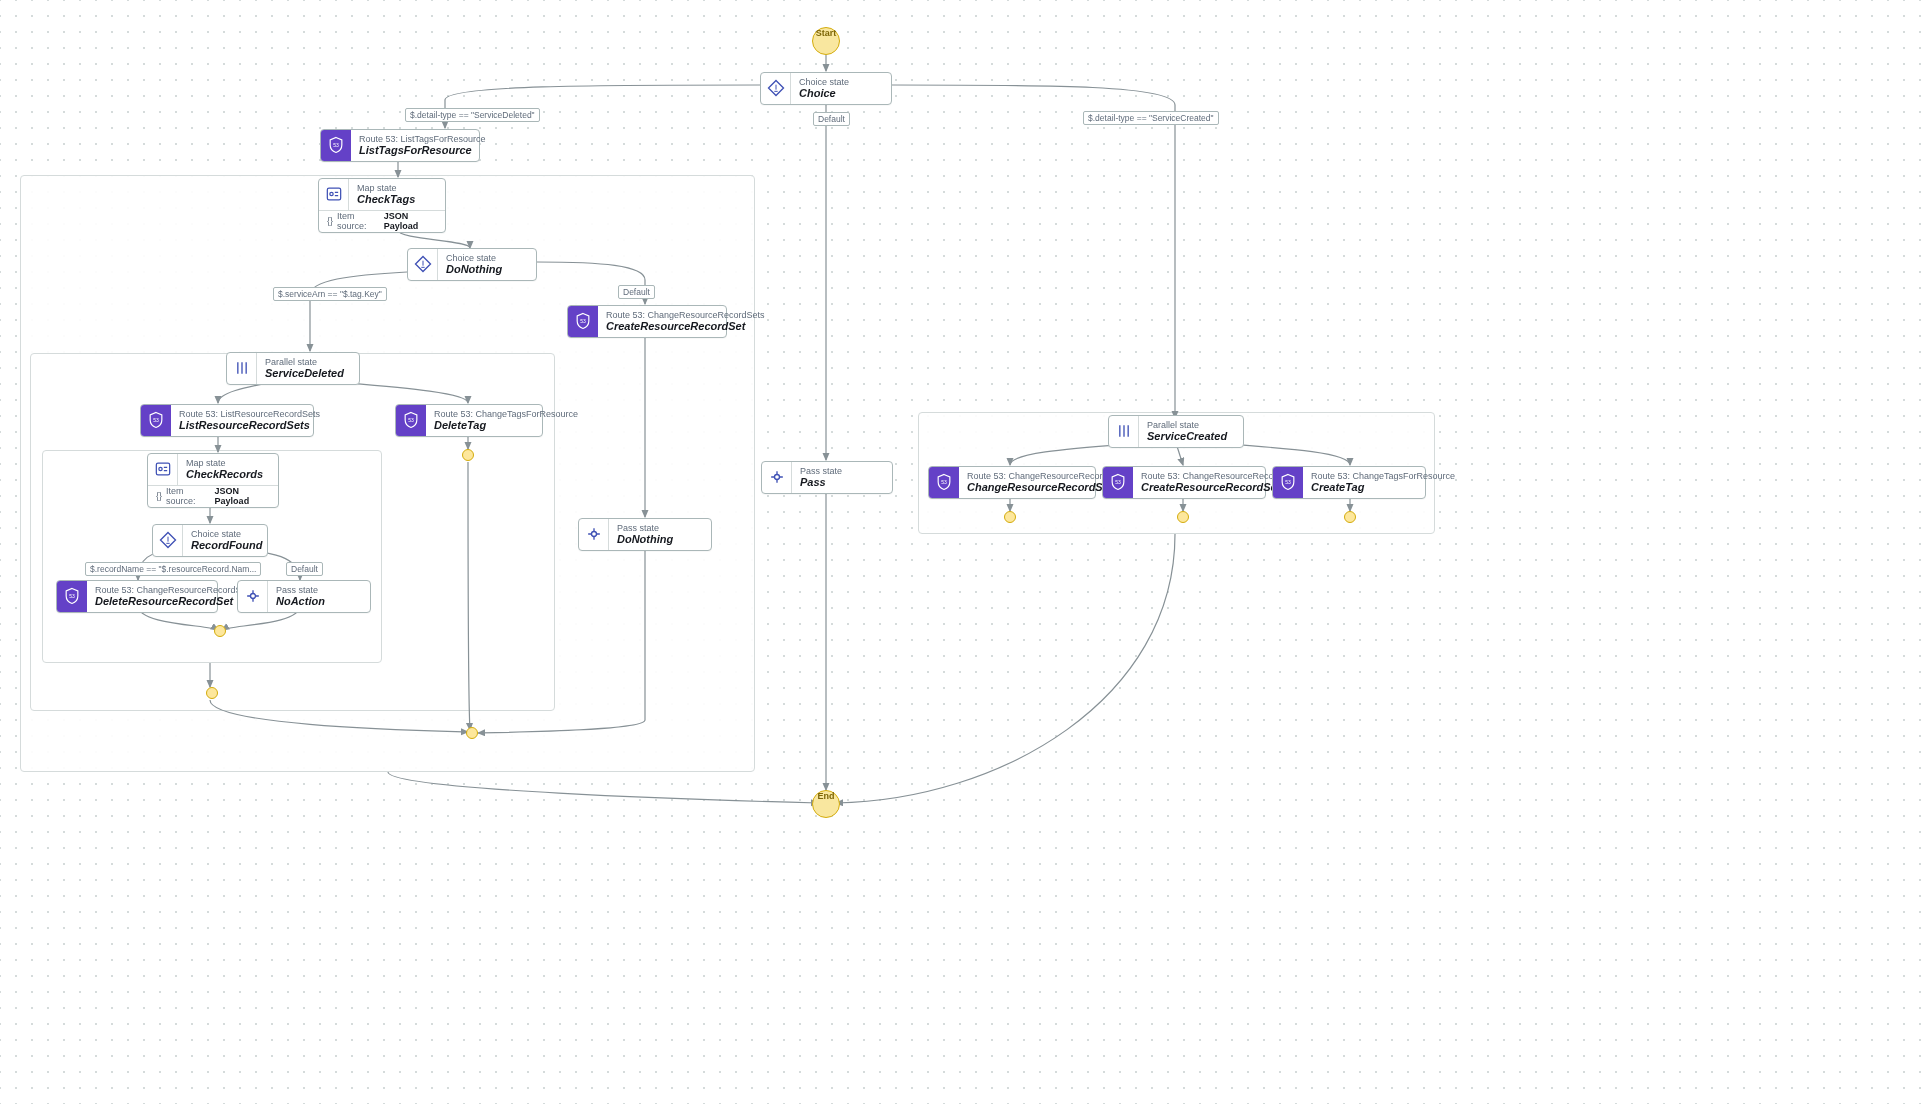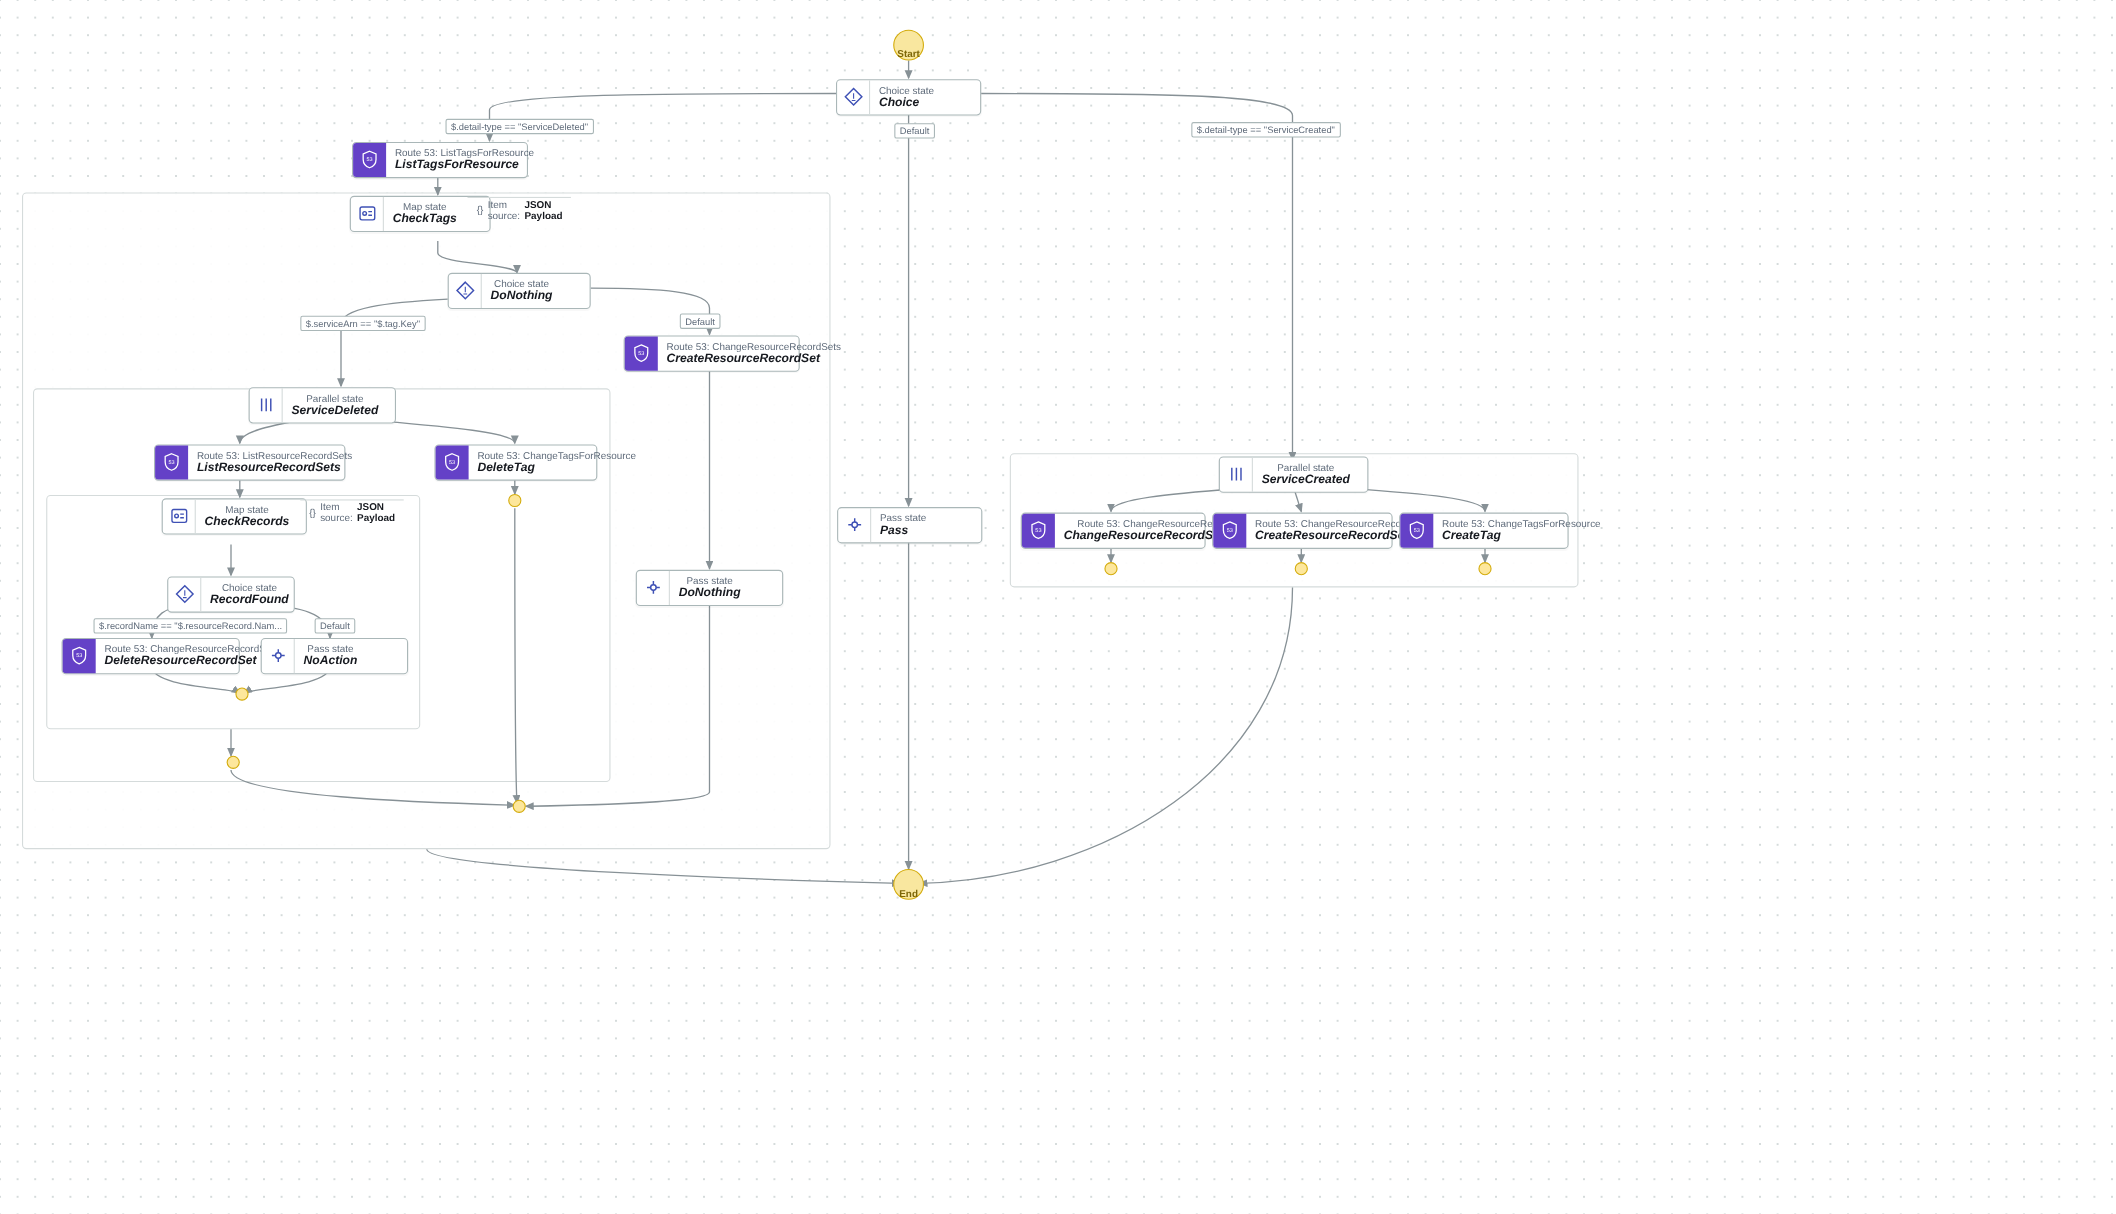--- a/index.html
+++ b/index.html
@@ -35,38 +35,38 @@
     border-right: 1px solid #d5dbdb;
     flex-shrink: 0;
   }
   .node .icon-slot svg { width: 20px; height: 20px; }
   .node .txt {
     padding: 4px 10px 4px 8px;
     display: flex; flex-direction: column; justify-content: center;
     line-height: 1.15;
     white-space: nowrap;
   }
-  .node .cat { font-size: 9px; color: #5f6b7a; text-align: center; }
+  .node .cat { font-size: 9px; color: #5f6b7a; }
   .node .name { font-size: 11px; color: #16191f; font-weight: 600; font-style: italic; }
 
   .node.aws .icon-slot {
     background: #6441c7;
     border-right: none;
     border-radius: 3px 0 0 3px;
   }
 
   .meta-row {
     height: 22px;
     border-top: 1px solid #d5dbdb;
     display: flex; align-items: center;
     font-size: 9px; color: #5f6b7a;
     padding: 0 8px;
     gap: 4px;
   }
-  .node.stack { align-items: stretch; }
+  .node.stack { flex-direction: column; align-items: stretch; }
   .node.stack .top-row { display: flex; align-items: stretch; }
   .node.stack .top-row .icon-slot { border-right: 1px solid #d5dbdb; }
 
   .container-box {
     position: absolute;
     background: rgba(255,255,255,.92);
     border: 1px solid #d5dbdb;
     border-radius: 4px;
   }
 
@@ -80,21 +80,21 @@
     padding: 1px 4px;
     white-space: nowrap;
   }
 
   .start-end {
     position: absolute;
     width: 28px; height: 28px;
     border-radius: 50%;
     background: #f9e79f;
     border: 1.5px solid #d4ac0d;
-    display: flex; align-items: flex-end; justify-content: center;
+    display: flex; align-items: flex-start; justify-content: center;
     font-size: 9px; font-weight: 600; color: #7d6608;
   }
   .terminal-dot {
     position: absolute;
     width: 12px; height: 12px;
     border-radius: 50%;
     background: #fde79c;
     border: 1.5px solid #d4ac0d;
   }
 </style>

